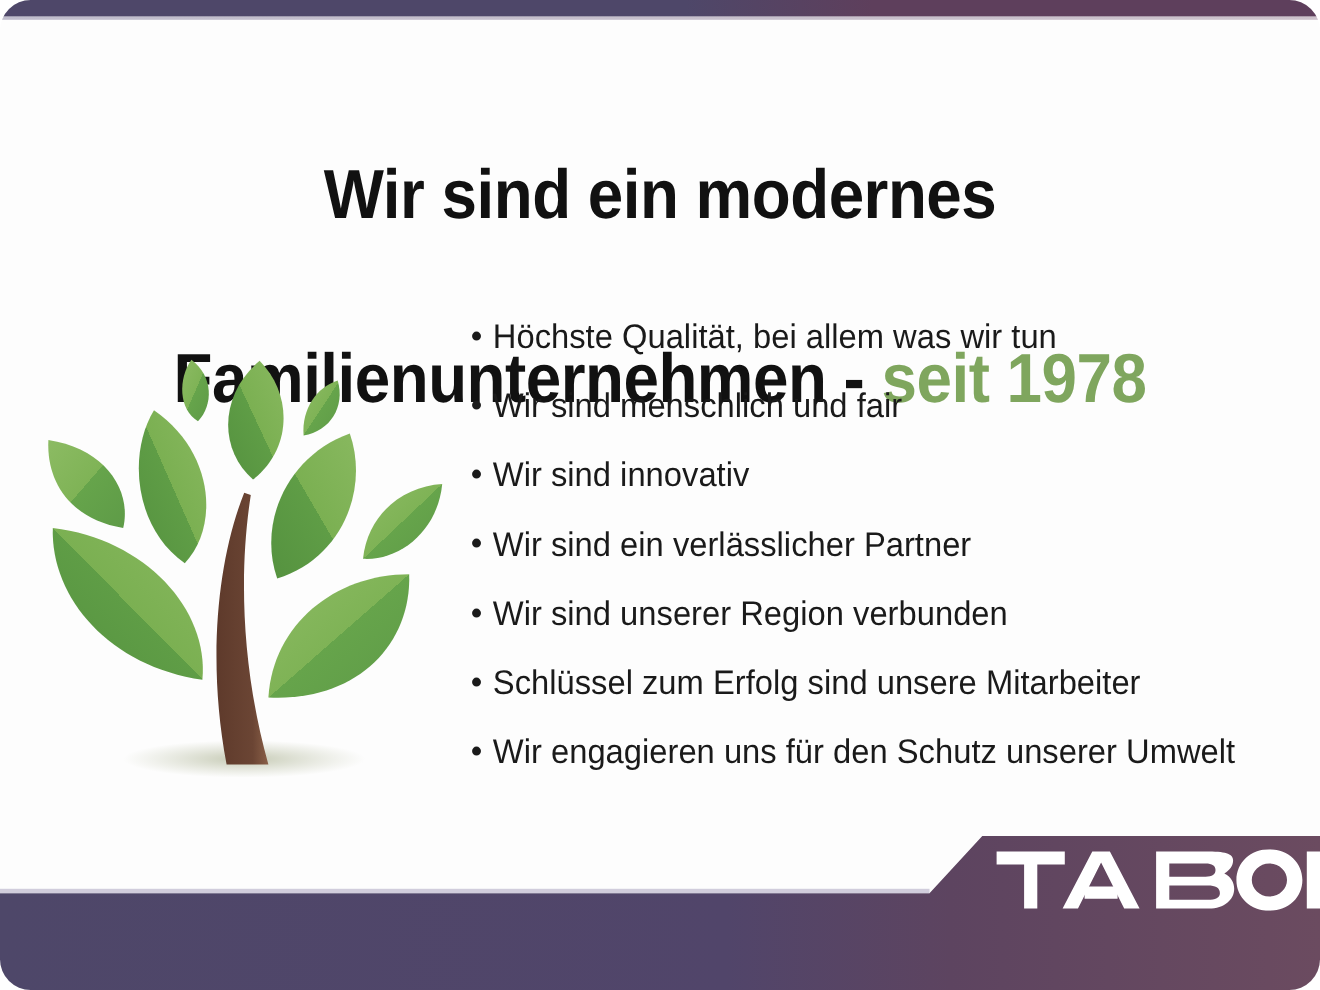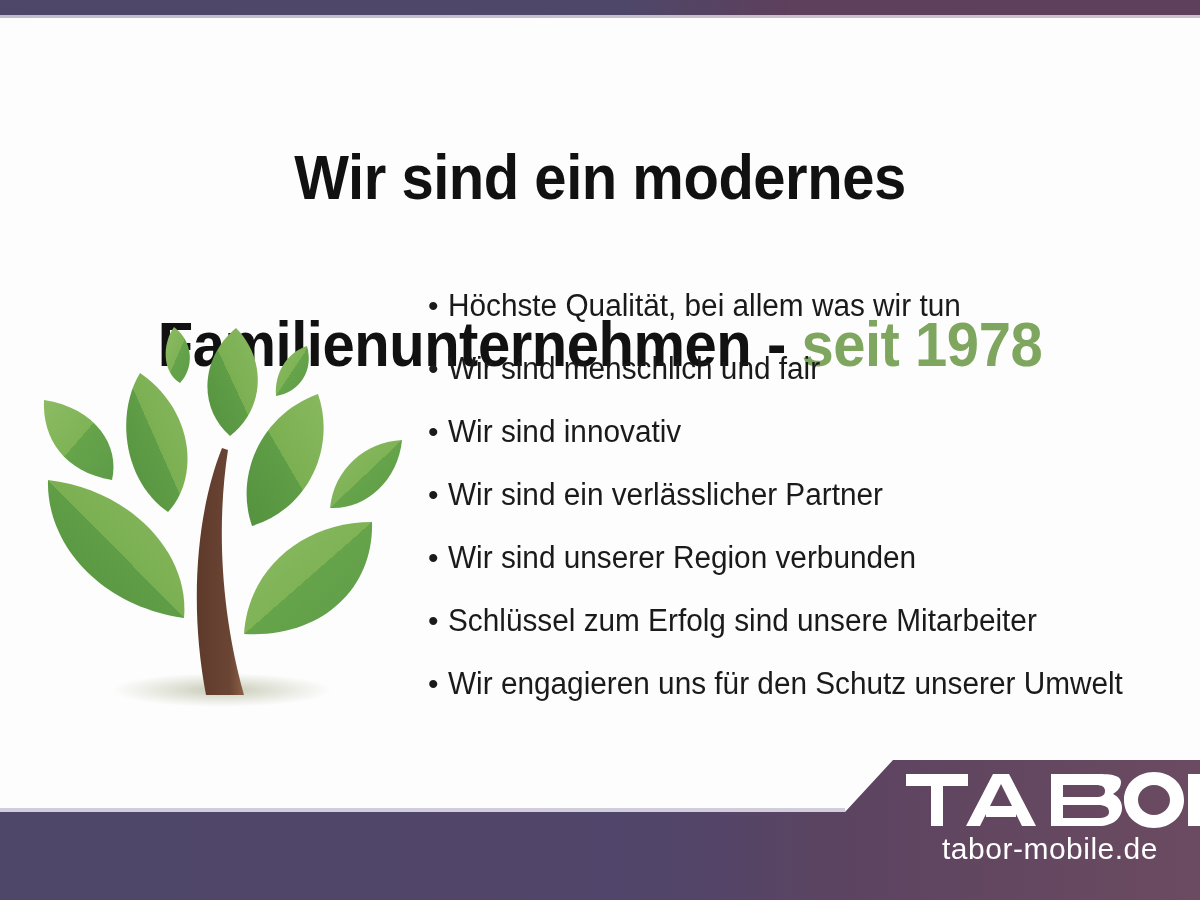--- a/index.html
+++ b/index.html
@@ -9,20 +9,21 @@
   }
   body {
     font-family: "Liberation Sans", "DejaVu Sans", sans-serif;
   }
   #slide {
     position: relative;
     width: 1200px;
     height: 900px;
     overflow: hidden;
     background: #fdfdfd;
+    border-radius: 28px;
   }
 
   
   #top-bar {
     position: absolute;
     left: 0; top: 0;
     width: 1200px;
     height: 15px;
     background: linear-gradient(to right, #4E4769 0%, #4E4769 52%, #5E3F5C 66%, #5E3F5C 100%);
   }
@@ -244,16 +245,15 @@
       <path d="M199 2 H151 V54 H199 C213 54 222 46 222 36 C222 30 219 25 213 22 C218 19 221 15 221 10 C221 5 216 2 199 2 Z
                M163 13 H196 C202 13 205 15 205 19 C205 23 202 25 196 25 H163 Z
                M163 33 H198 C205 33 209 35 209 40 C209 44 205 46 198 46 H163 Z" fill="#ffffff"></path>
 
       <path d="M254 0 C271 0 284 12 284 28 C284 44 271 56 254 56 C237 56 224 44 224 28 C224 12 237 0 254 0 Z
                M254 13 C245 13 238 20 238 28 C238 36 245 43 254 43 C263 43 270 36 270 28 C270 20 263 13 254 13 Z" fill="#ffffff"></path>
 
       <path d="M288 2 H330 C343 2 351 10 351 20 C351 28 346 34 338 36 L353 54 H338 L325 38 H300 V54 H288 Z
                M300 13 H328 C334 13 337 16 337 20 C337 24 334 27 328 27 H300 Z" fill="#ffffff"></path>
     </svg>
-    <div id="brand-domain">tabor-mobile.de</div>
   </div>
 
 </div>
 
 </body></html>

